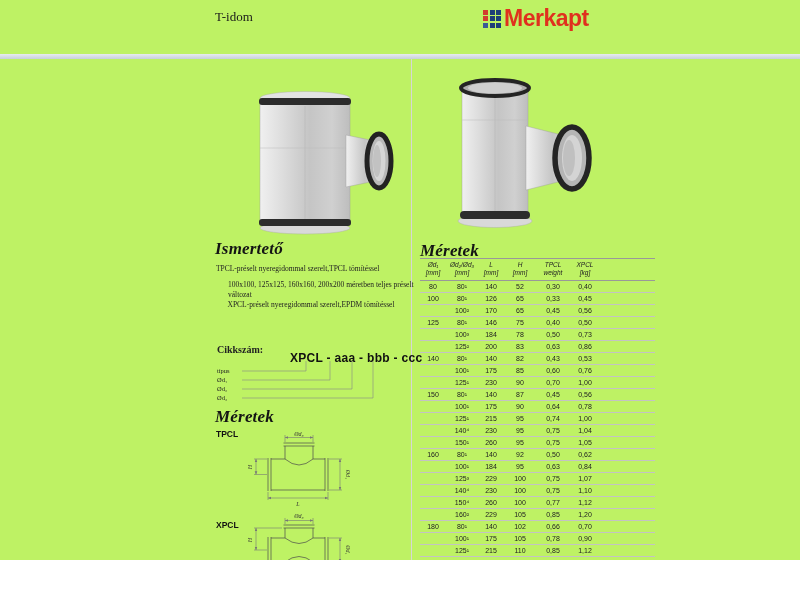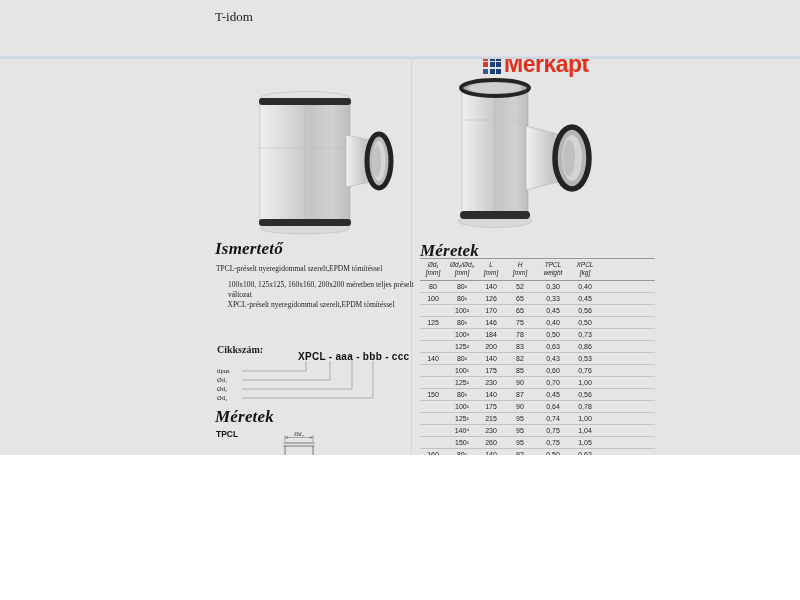--- a/index.html
+++ b/index.html
@@ -1,25 +1,25 @@
 <!DOCTYPE html>
 <html><head>
 <meta charset="utf-8">
 <style>
   * { margin:0; padding:0; box-sizing:border-box; }
   html,body { background:#fff; }
   body { font-family:"Liberation Sans","DejaVu Sans",sans-serif; }
-  .page { position:relative; width:800px; height:455px; background:#e5e5e5; overflow:hidden; }
+  .page { position:relative; width:800px; height:560px; background:#bef264; overflow:hidden; }
   .abs { position:absolute; }
 
   
   .subtitle { left:215px; top:9px; font-family:"Liberation Serif","DejaVu Serif",serif;
               font-size:13px; color:#1a1a1a; }
   .title { left:213px; top:20px; font-size:26px; font-weight:bold; letter-spacing:.5px; color:#111; }
-  .logo { left:483px; top:5px; display:flex; align-items:center; gap:3px;margin-top:46px; }
+  .logo { left:483px; top:5px; display:flex; align-items:center; gap:3px; }
   .logo-grid { width:18px; height:18px; display:grid;
                grid-template-columns:repeat(3,1fr); grid-template-rows:repeat(3,1fr); gap:1.5px; }
   .logo-grid i { display:block; background:#1d3e78; }
   .logo-grid i.r { background:#d23b2f; }
   .logo-grid i.l { background:#3a5a94; }
   .logo-text { font-size:23px; font-weight:bold; color:#e0301e; letter-spacing:-.5px; }
 
   .top-bar { left:0; top:54px; width:800px; height:5px;
              background:linear-gradient(#e7ebf1,#c7d0da); }
   .v-divider { left:411px; top:59px; width:1px; height:541px; background:#d6d6d6; }
@@ -33,21 +33,21 @@
 
   .para { font-family:"Liberation Serif","DejaVu Serif",serif; font-size:7.5px;
           line-height:1.3; color:#222; width:190px; }
   .p1 { left:216px; top:264px; }
   .p2 { left:216px; top:280px; width:186px;margin-left:12px; }
   .p3 { left:216px; top:300px;text-align:center; }
 
   
   .ck-label { left:217px; top:344px; font-family:"Liberation Serif","DejaVu Serif",serif;
               font-size:10px; font-weight:600; color:#222;text-align:right; }
-  .ck-code { left:298px; top:351px; font-size:10px; font-weight:bold;
+  .ck-code { left:290px; top:351px; font-size:12px; font-weight:bold;
              letter-spacing:.3px; color:#111; }
   .ck-leg { left:217px; font-family:"Liberation Serif","DejaVu Serif",serif;
             font-size:6.5px; color:#222; }
   .lg0 { top:367px; } .lg1 { top:376px; } .lg2 { top:385px; } .lg3 { top:394px; }
 
   .sub-label { font-size:8.5px; font-weight:bold; color:#111; }
   .l-tpcl { left:216px; top:429px; }
   .l-xpcl { left:216px; top:520px; }
 
   
@@ -120,21 +120,21 @@
     <ellipse cx="63" cy="28" rx="27" ry="5.5" fill="#cfcfcf"></ellipse>
     <path d="M94,66 L142,78 L142,118 L94,130 Z" fill="url(#met1)" stroke="#9a9a9a" stroke-width="0.4"></path>
     <ellipse cx="140" cy="98" rx="17" ry="31" fill="#b5b5b5" stroke="#242424" stroke-width="5.5"></ellipse>
     <ellipse cx="140" cy="98" rx="10" ry="23" fill="#d4d4d4"></ellipse>
     <ellipse cx="137" cy="98" rx="6" ry="18" fill="#c0c0c0"></ellipse>
     <ellipse cx="63" cy="161" rx="37" ry="6.5" fill="#d9d9d9" stroke="#aaa" stroke-width="0.4"></ellipse>
     <rect x="28" y="151" width="70" height="8" rx="4" fill="#2c2c2c"></rect>
   </svg>
 
   <div class="abs script-heading h-ismerteto">Ismertető</div>
-  <div class="abs para p1">TPCL-préselt nyeregidommal szerelt,EPDM tömítéssel</div>
+  <div class="abs para p1">TPCL-préselt nyeregidommal szerelt,TPCL tömítéssel</div>
   <div class="abs para p2">100x100, 125x125, 160x160, 200x200 méretben teljes préselt változat</div>
   <div class="abs para p3">XPCL-préselt nyeregidommal szerelt,EPDM tömítéssel</div>
 
   <div class="abs ck-label">Cikkszám:</div>
   <div class="abs ck-code">XPCL - aaa - bbb - ccc</div>
   <span class="abs ck-leg lg0">típus</span>
   <span class="abs ck-leg lg1">Ød₁</span>
   <span class="abs ck-leg lg2">Ød₂</span>
   <span class="abs ck-leg lg3">Ød₃</span>
   <svg class="abs" style="left:215px;top:356px" width="195" height="48" viewBox="0 0 195 48">

